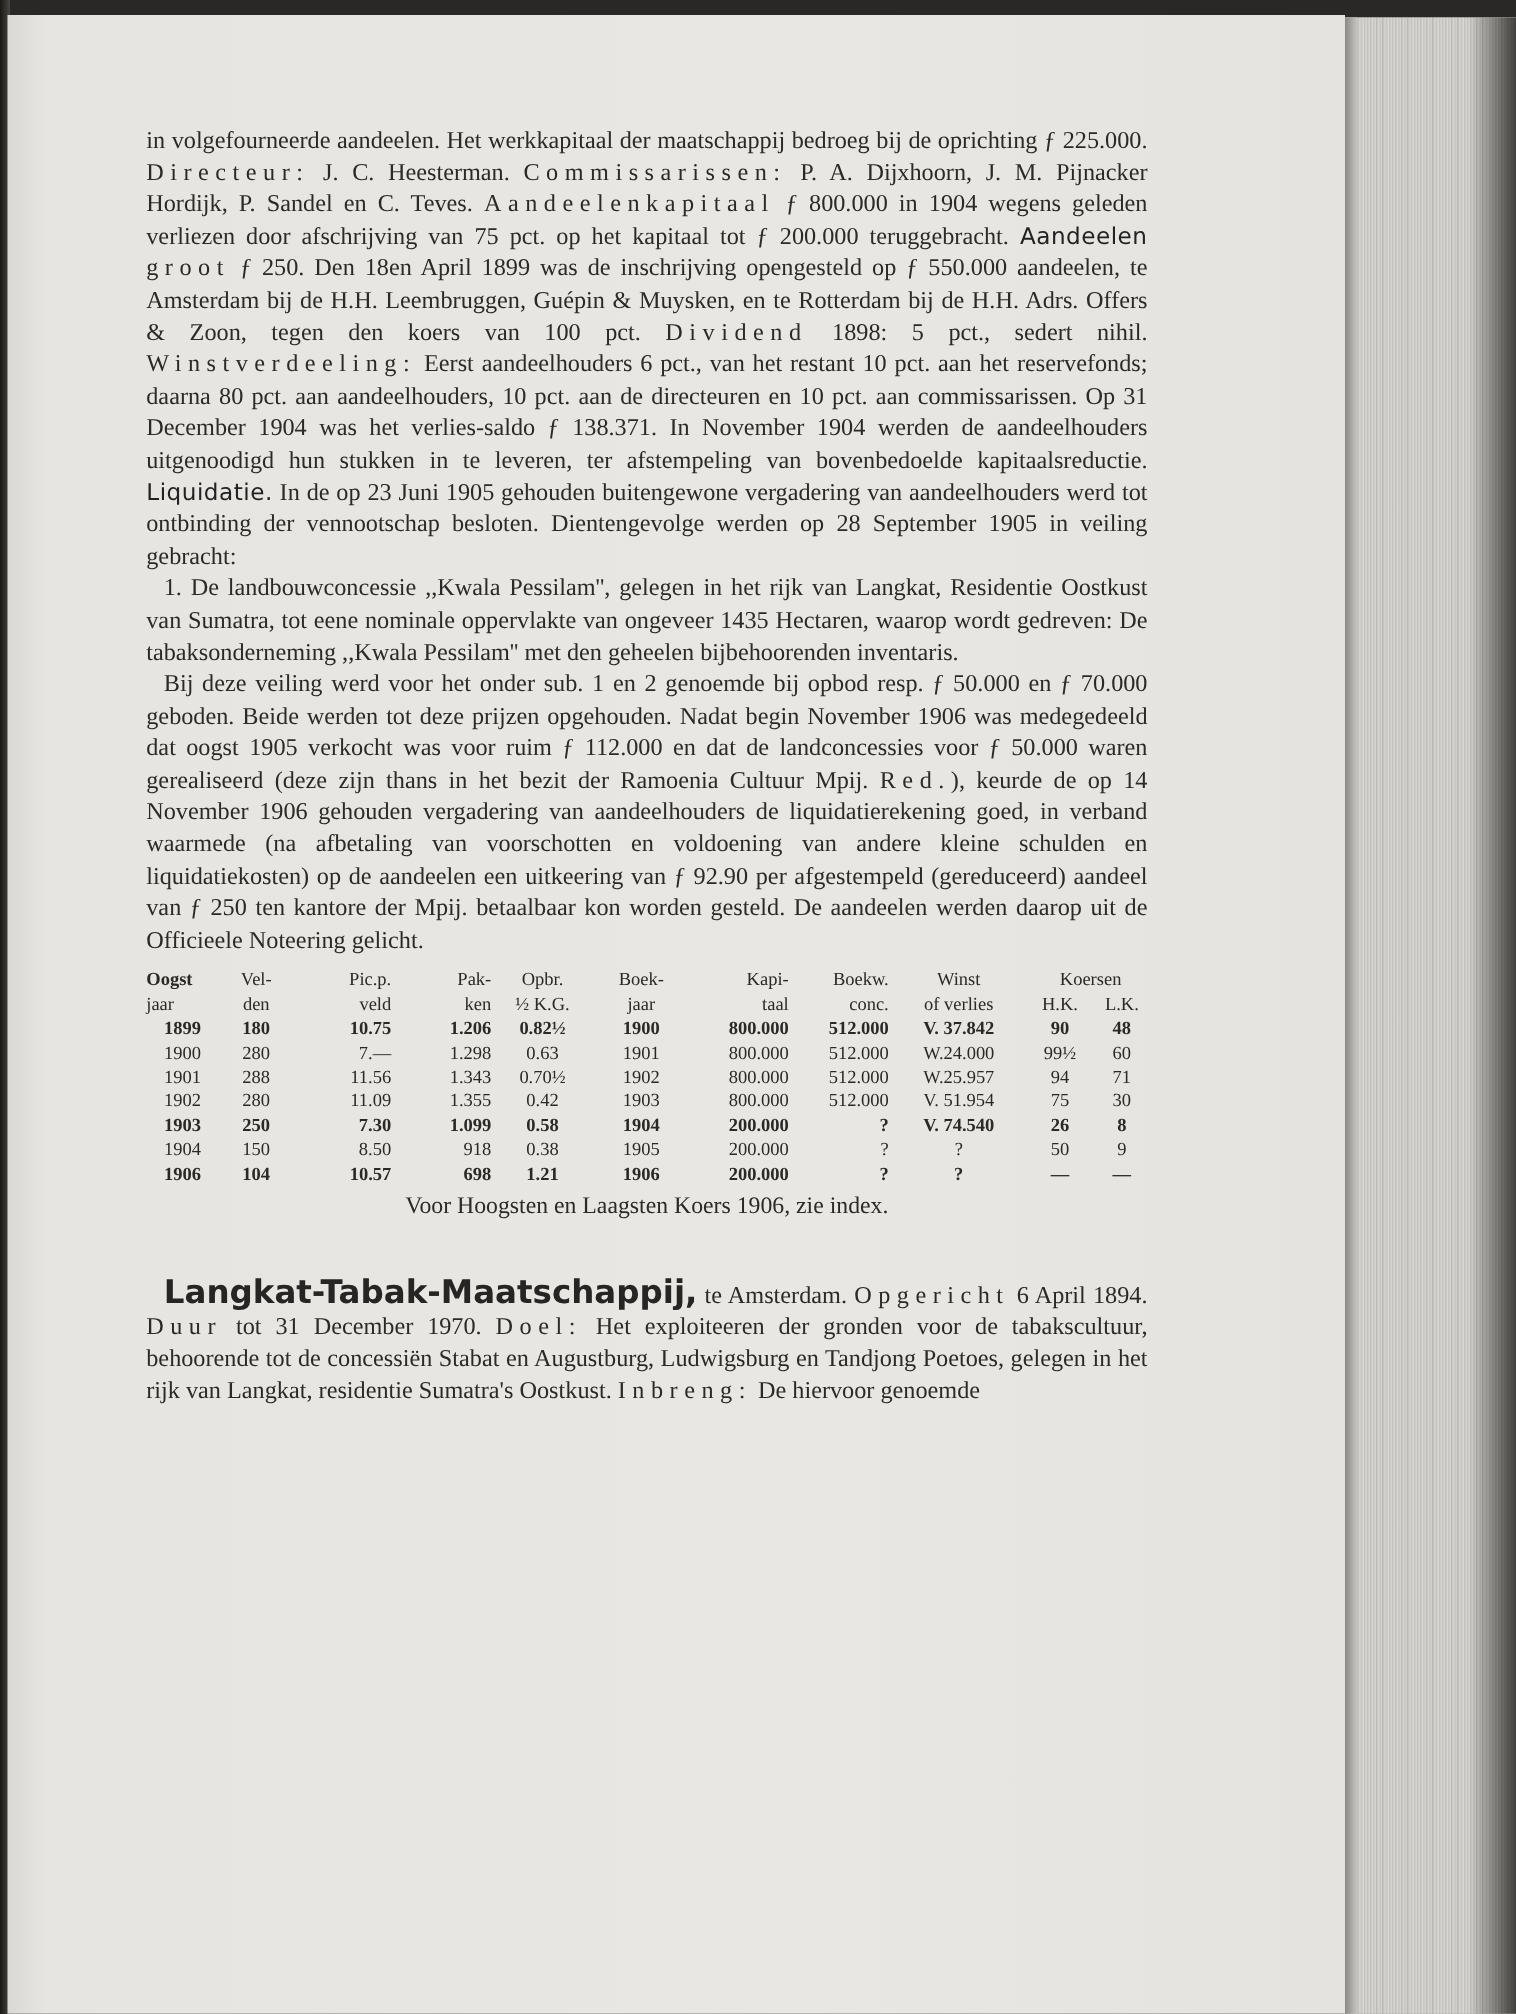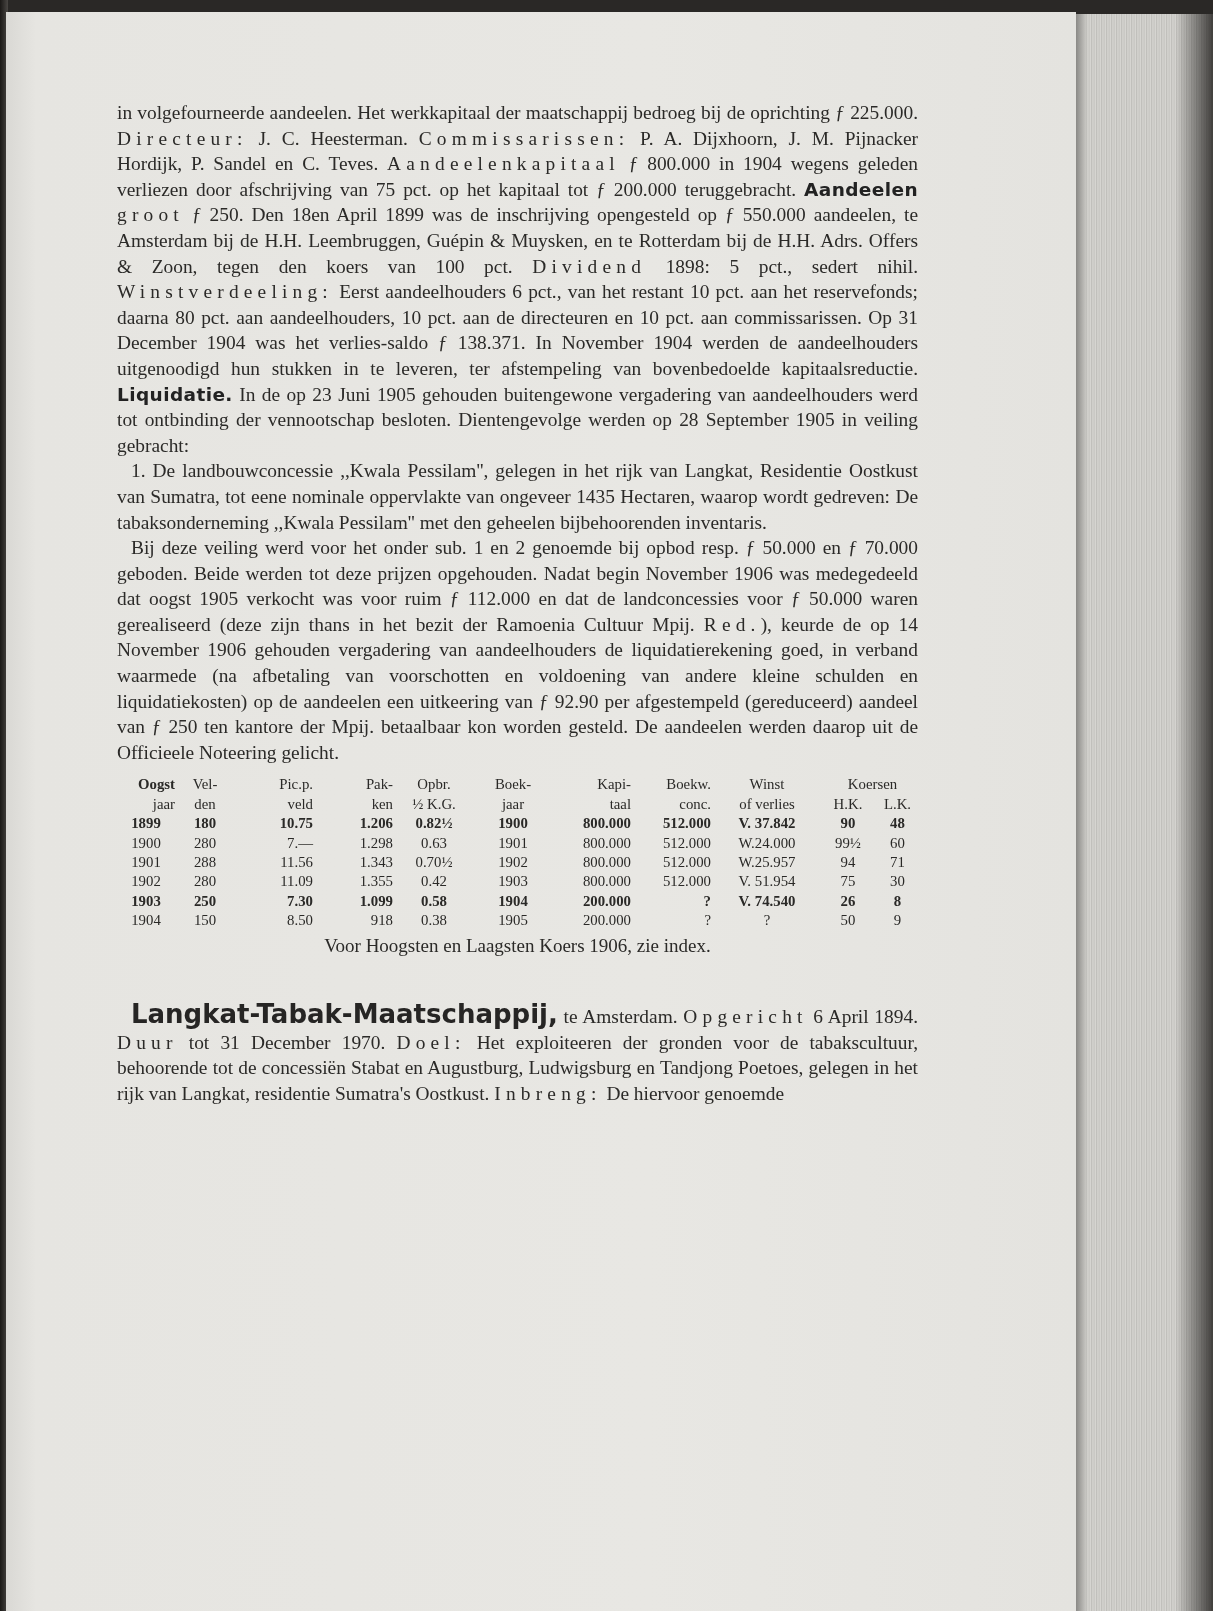--- a/index.html
+++ b/index.html
@@ -35,36 +35,36 @@
   .running-head { position: relative; height: 30px; margin-bottom: 18px; }
   .running-title {
     position: absolute; left: 222px; top: 0; font-style: italic; letter-spacing: 1.2px;
     font-size: 19px; color: #2f2e2c;
   }
   .page-number { position: absolute; right: 0; top: 0; font-size: 18px; color: #2f2e2c; }
   .para { margin: 0; text-align: justify; text-align-last: left; }
   .indent { text-indent: 14px; }
   .sp { letter-spacing: 5.2px; }
   .bold-sans {
-    font-family: "DejaVu Sans", "Liberation Sans", sans-serif; font-weight: bold;
+    font-family: "DejaVu Sans", "Liberation Sans", sans-serif; font-weight: normal;
     font-size: 18.5px; letter-spacing: 0.4px; color: #222;
   }
   .company-title {
     font-family: "DejaVu Sans", "Liberation Sans", sans-serif; font-weight: bold;
     font-size: 26px; color: #262524;
   }
   table.stats {
     margin-top: 10px; border-collapse: collapse; width: 805px;
     font-size: 14.8px; line-height: 19.4px; color: #2a2927;
   }
   table.stats th { font-weight: normal; padding: 0; vertical-align: bottom; }
   table.stats td { padding: 0; }
   table.stats .r { text-align: right; }
   table.stats .c { text-align: center; }
-  table.stats .l { text-align: right; }
+  table.stats .l { text-align: left; }
   .row-bold td { font-weight: bold; }
   .footnote { text-align: center; margin: 2px 0 0 0; font-size: 19px; }
   .section-gap { height: 44px; }
 </style>
 </head>
 <body>
 
 <div class="scan-top"></div>
 <div class="scan-left"></div>
 
@@ -194,20 +194,33 @@
           <td class="r">8.50</td>
           <td class="r">918</td>
           <td class="c">0.38</td>
           <td class="c">1905</td>
           <td class="r">200.000</td>
           <td class="r">?</td>
           <td class="c">?</td>
           <td class="c">50</td>
           <td class="c">9</td>
         </tr>
+        <tr class="row-bold">
+          <td class="c">1906</td>
+          <td class="c">104</td>
+          <td class="r">10.57</td>
+          <td class="r">698</td>
+          <td class="c">1.21</td>
+          <td class="c">1906</td>
+          <td class="r">200.000</td>
+          <td class="r">?</td>
+          <td class="c">?</td>
+          <td class="c">—</td>
+          <td class="c">—</td>
+        </tr>
       </tbody>
   </table>
 
   <p class="footnote">Voor Hoogsten en Laagsten Koers 1906, zie index.</p>
 
   <div class="section-gap"></div>
 
   <p class="para indent"><span class="company-title">Langkat-Tabak-Maatschappij,</span><span> te Amsterdam. </span><span class="sp">Opgericht</span><span> 6 April 1894. </span><span class="sp">Duur</span><span> tot 31 December 1970. </span><span class="sp">Doel:</span><span> Het exploiteeren der gronden voor de tabakscultuur, behoorende tot de concessiën Stabat en Augustburg, Ludwigsburg en Tandjong Poetoes, gelegen in het rijk van Langkat, residentie Sumatra's Oostkust. </span><span class="sp">Inbreng:</span><span> De hiervoor genoemde</span></p>
 
 </div>

